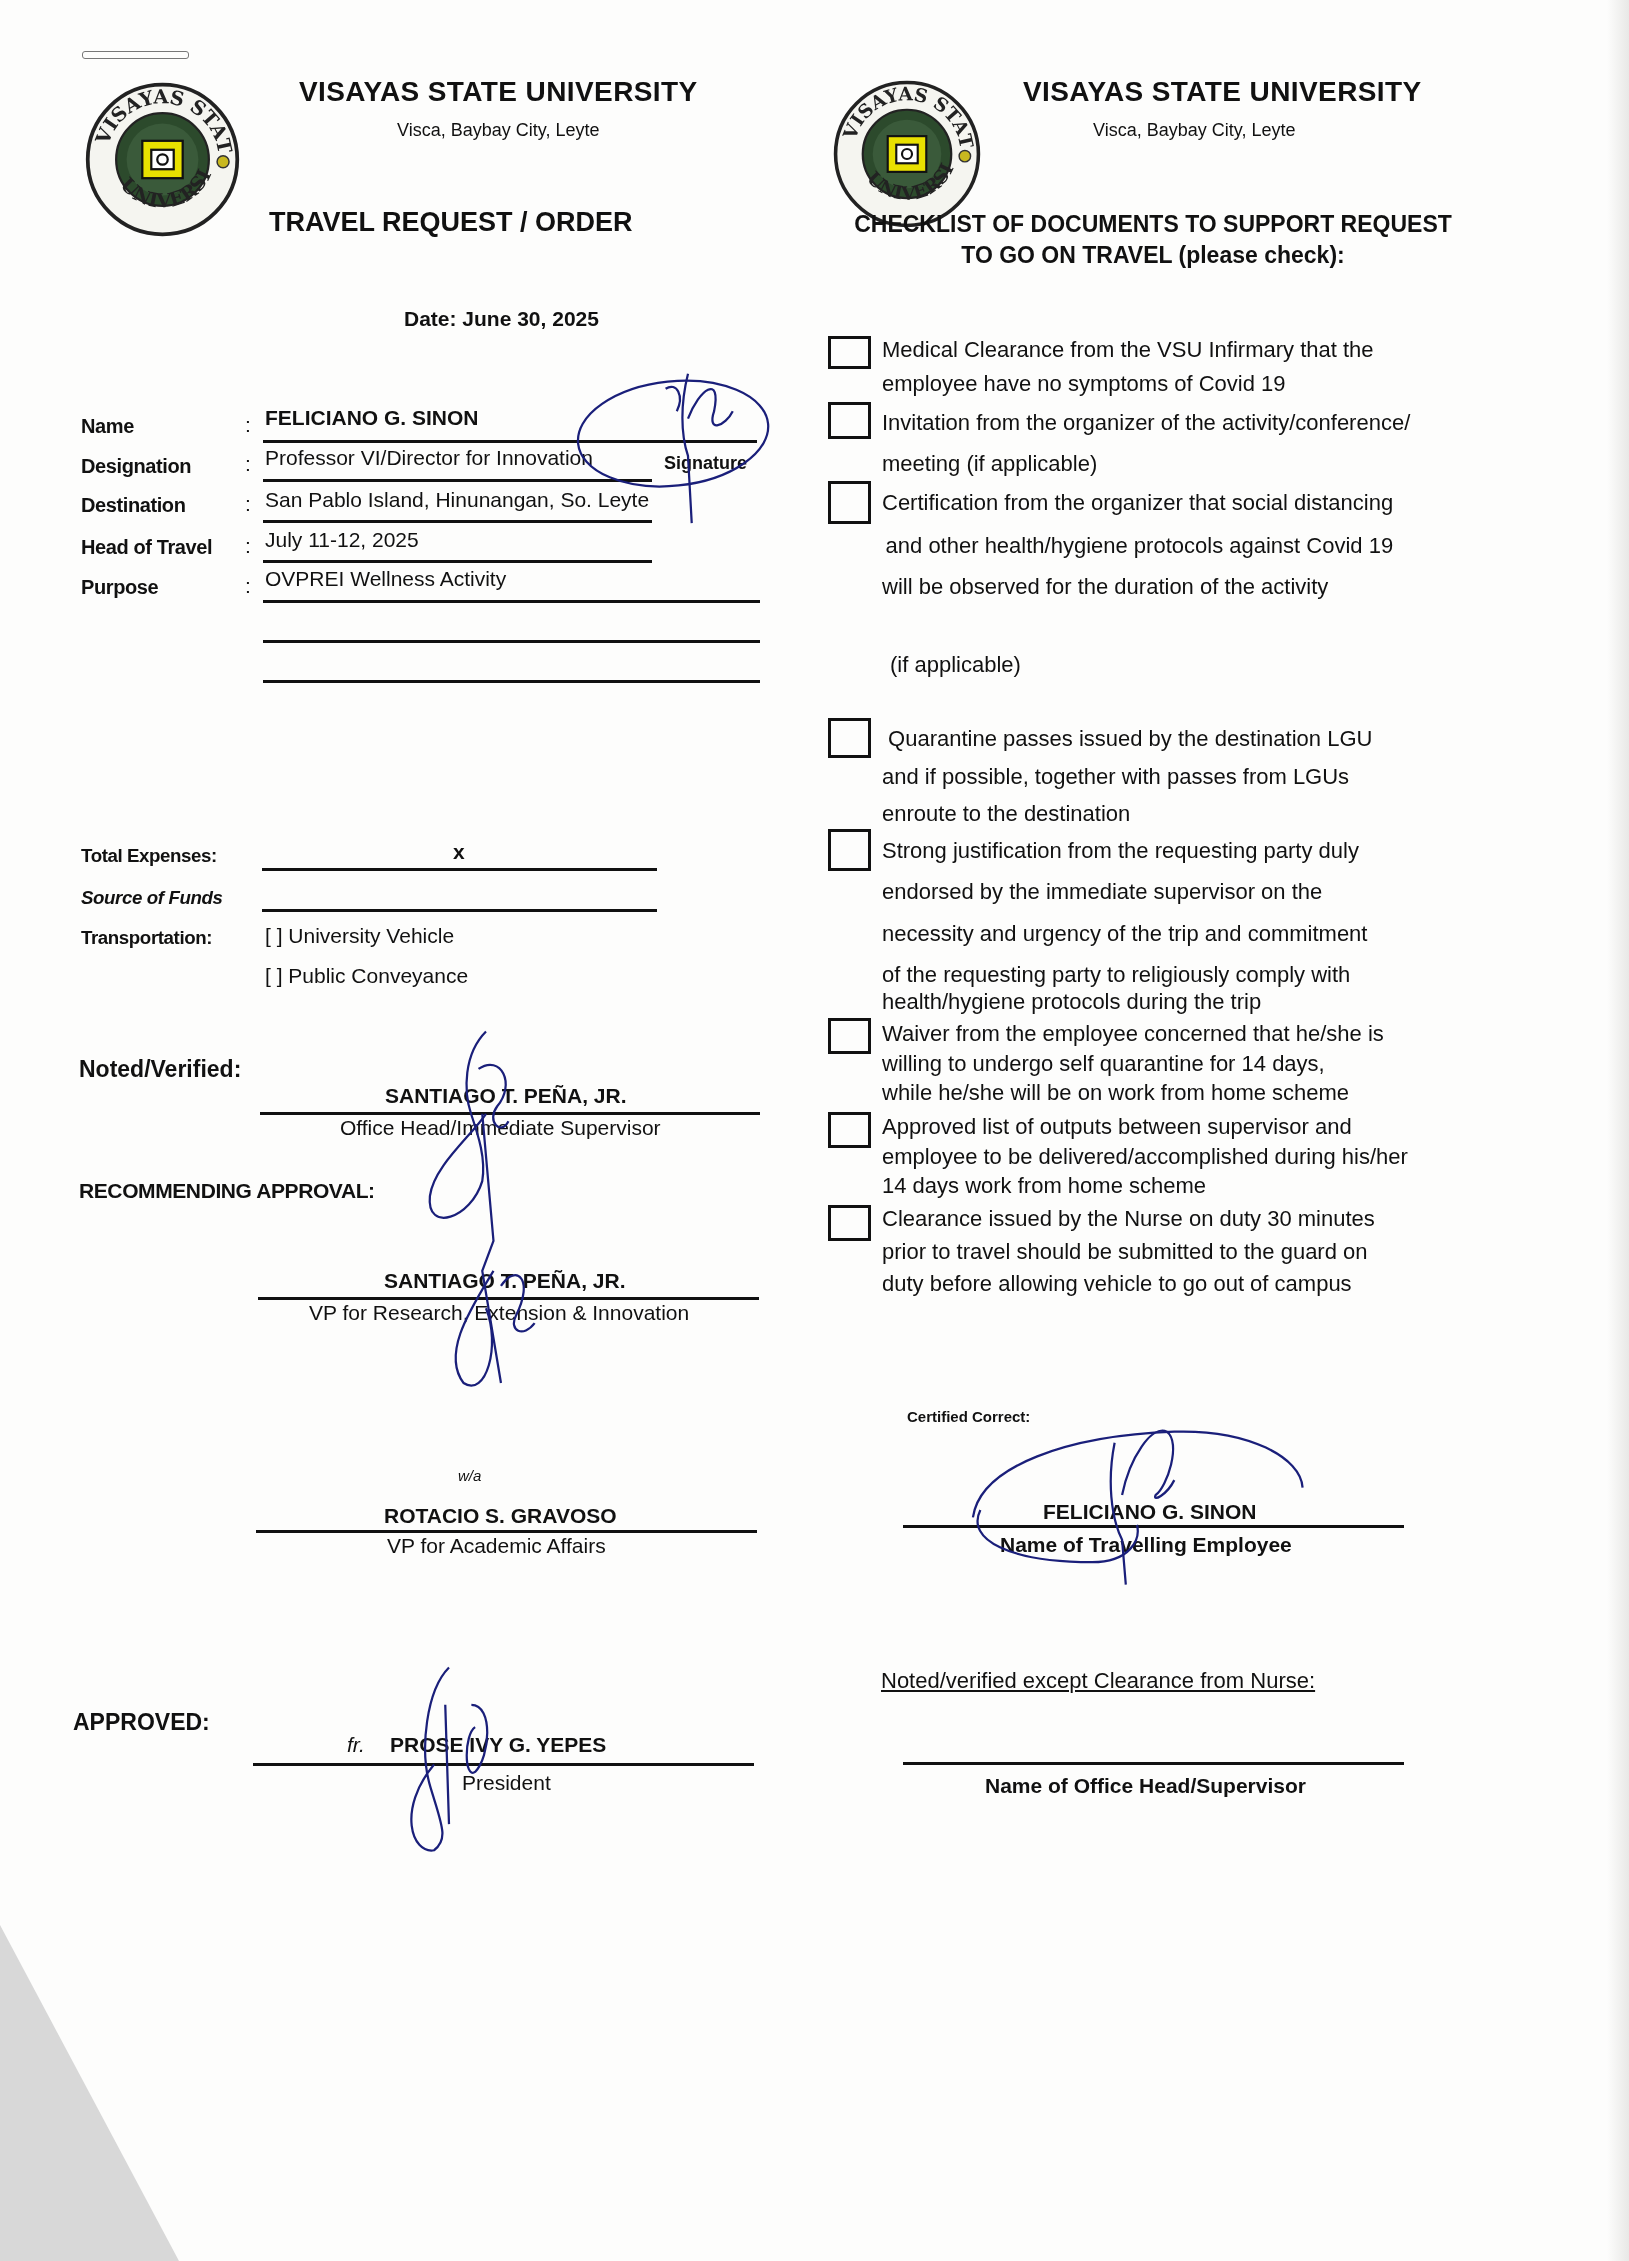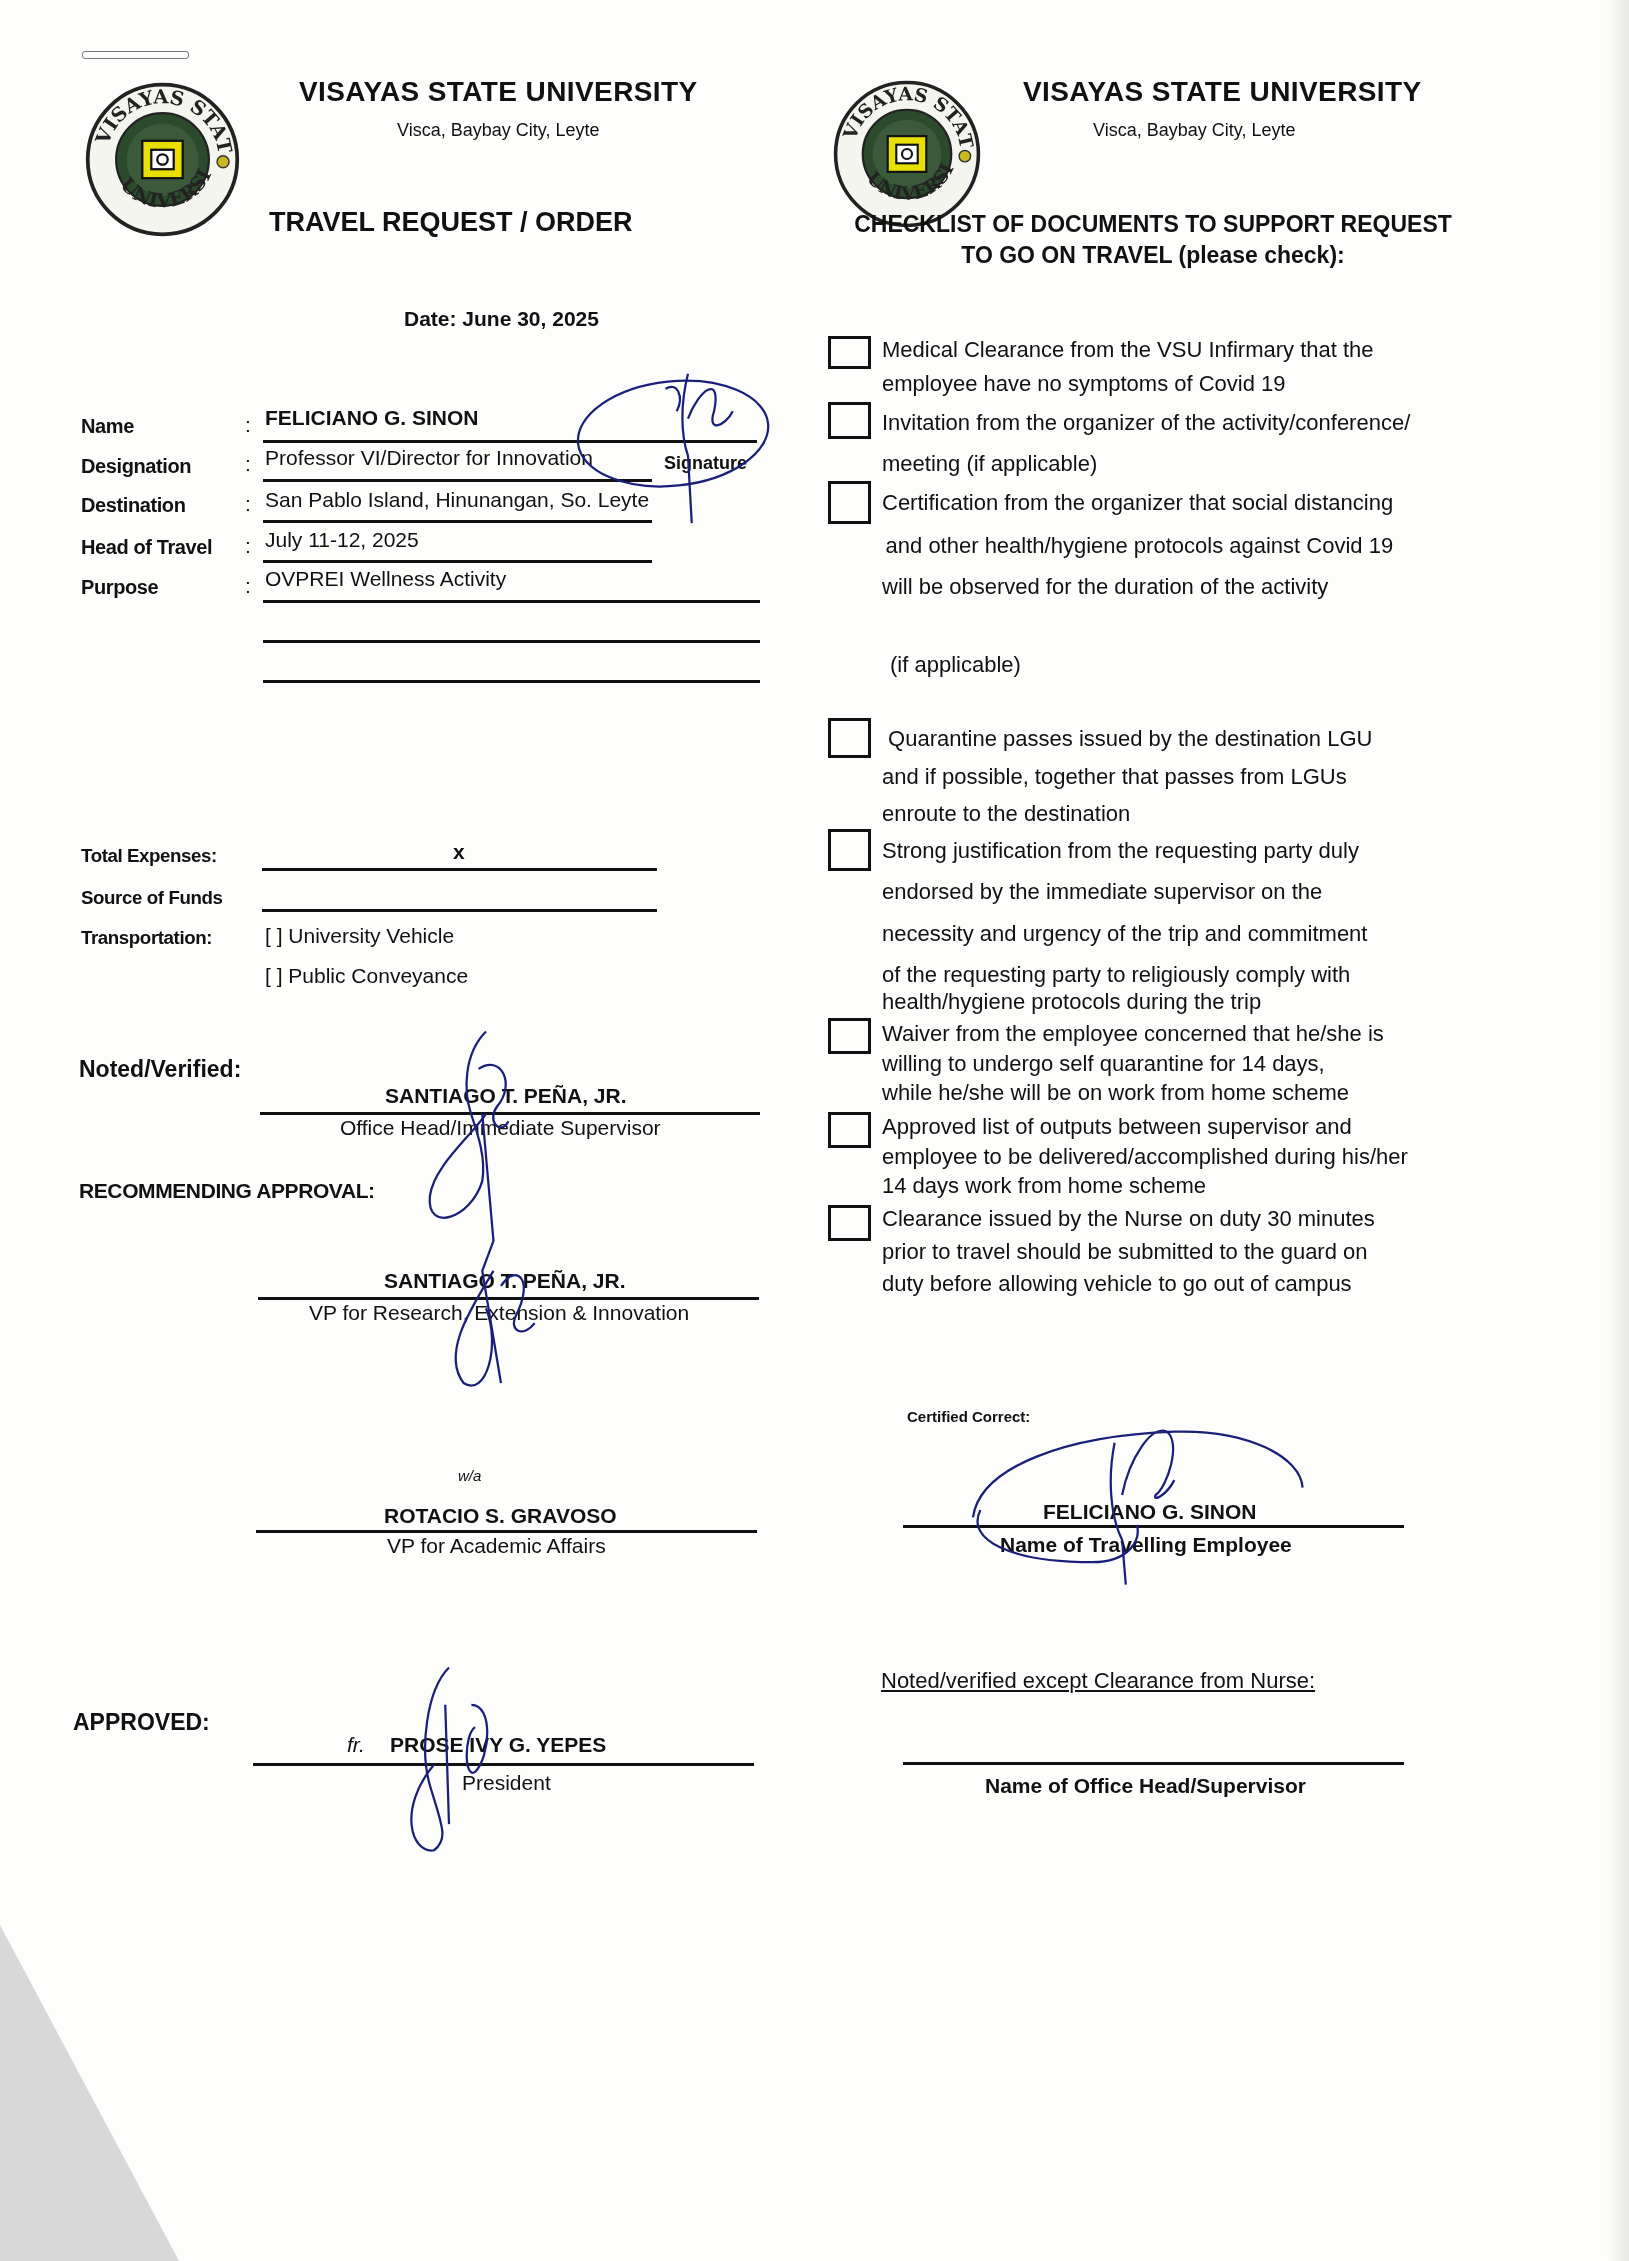--- a/index.html
+++ b/index.html
@@ -85,21 +85,21 @@
     <ellipse cx="130" cy="120" rx="128" ry="70" fill="none" stroke="#1a1f7a" stroke-width="3" transform="rotate(-6 130 120)"></ellipse>
     <path d="M 150 40 C 140 80, 140 120, 150 150 L 155 240" fill="none" stroke="#1a1f7a" stroke-width="3"></path>
     <path d="M 150 100 C 165 60, 195 40, 185 90 C 175 120, 200 110, 210 90" fill="none" stroke="#1a1f7a" stroke-width="3"></path>
     <path d="M 120 60 C 135 50, 145 70, 135 90" fill="none" stroke="#1a1f7a" stroke-width="3"></path>
   </svg>
 
   <div class="abs lbl" style="left:81px;top:845px;font-size:18.7px;">Total Expenses:</div>
   <div class="abs b" style="left:453px;top:840px;font-size:21px;">x</div>
   <div class="hline" style="left:262px;top:868px;width:395px;"></div>
 
-  <div class="abs lbl" style="left:81px;top:887px;font-size:18.7px;">Source of Funds</div>
+  <div class="abs lbl" style="left:81px;top:887px;font-size:18.7px;font-style:italic;">Source of Funds</div>
   <div class="abs val" style="left:265px;top:882px;"></div>
   <div class="hline" style="left:262px;top:909px;width:395px;"></div>
 
   <div class="abs lbl" style="left:81px;top:927px;font-size:18.7px;">Transportation:</div>
   <div class="abs val" style="left:265px;top:924px;">[ ] University Vehicle</div>
   <div class="abs val" style="left:265px;top:964px;">[ ] Public Conveyance</div>
 
   <div class="abs b" style="left:79px;top:1056px;font-size:23px;">Noted/Verified:</div>
   <div class="abs sign-name" style="left:385px;top:1084px;">SANTIAGO T. PEÑA, JR.</div>
   <div class="hline" style="left:260px;top:1112px;width:500px;"></div>
@@ -174,21 +174,21 @@
   <div class="chk-text" style="left:882px;top:492px;">
     <div>Certification from the organizer that social distancing</div>
     <div style="margin-top:21px;text-align:right;">and other health/hygiene protocols against Covid 19</div>
     <div style="margin-top:19.4px;">will be observed for the duration of the activity</div>
   </div>
   <div class="chk-text" style="left:890px;top:654px;">(if applicable)</div>
 
   <div class="chk-box" style="left:828px;top:718px;height:40px;"></div>
   <div class="chk-text" style="left:882px;top:728px;">
     <div style="white-space:pre;"> Quarantine passes issued by the destination LGU</div>
-    <div style="margin-top:15.7px;">and if possible, together that passes from LGUs</div>
+    <div style="margin-top:15.7px;">and if possible, together with passes from LGUs</div>
     <div style="margin-top:15.7px;">enroute to the destination</div>
   </div>
 
   <div class="chk-box" style="left:828px;top:829px;height:42px;"></div>
   <div class="chk-text" style="left:882px;top:840px;">
     <div>Strong justification from the requesting party duly</div>
     <div style="margin-top:19.4px;">endorsed by the immediate supervisor on the</div>
     <div style="margin-top:19.4px;">necessity and urgency of the trip and commitment</div>
     <div style="margin-top:19.4px;">of the requesting party to religiously comply with</div>
     <div style="margin-top:4.5px;">health/hygiene protocols during the trip</div>

